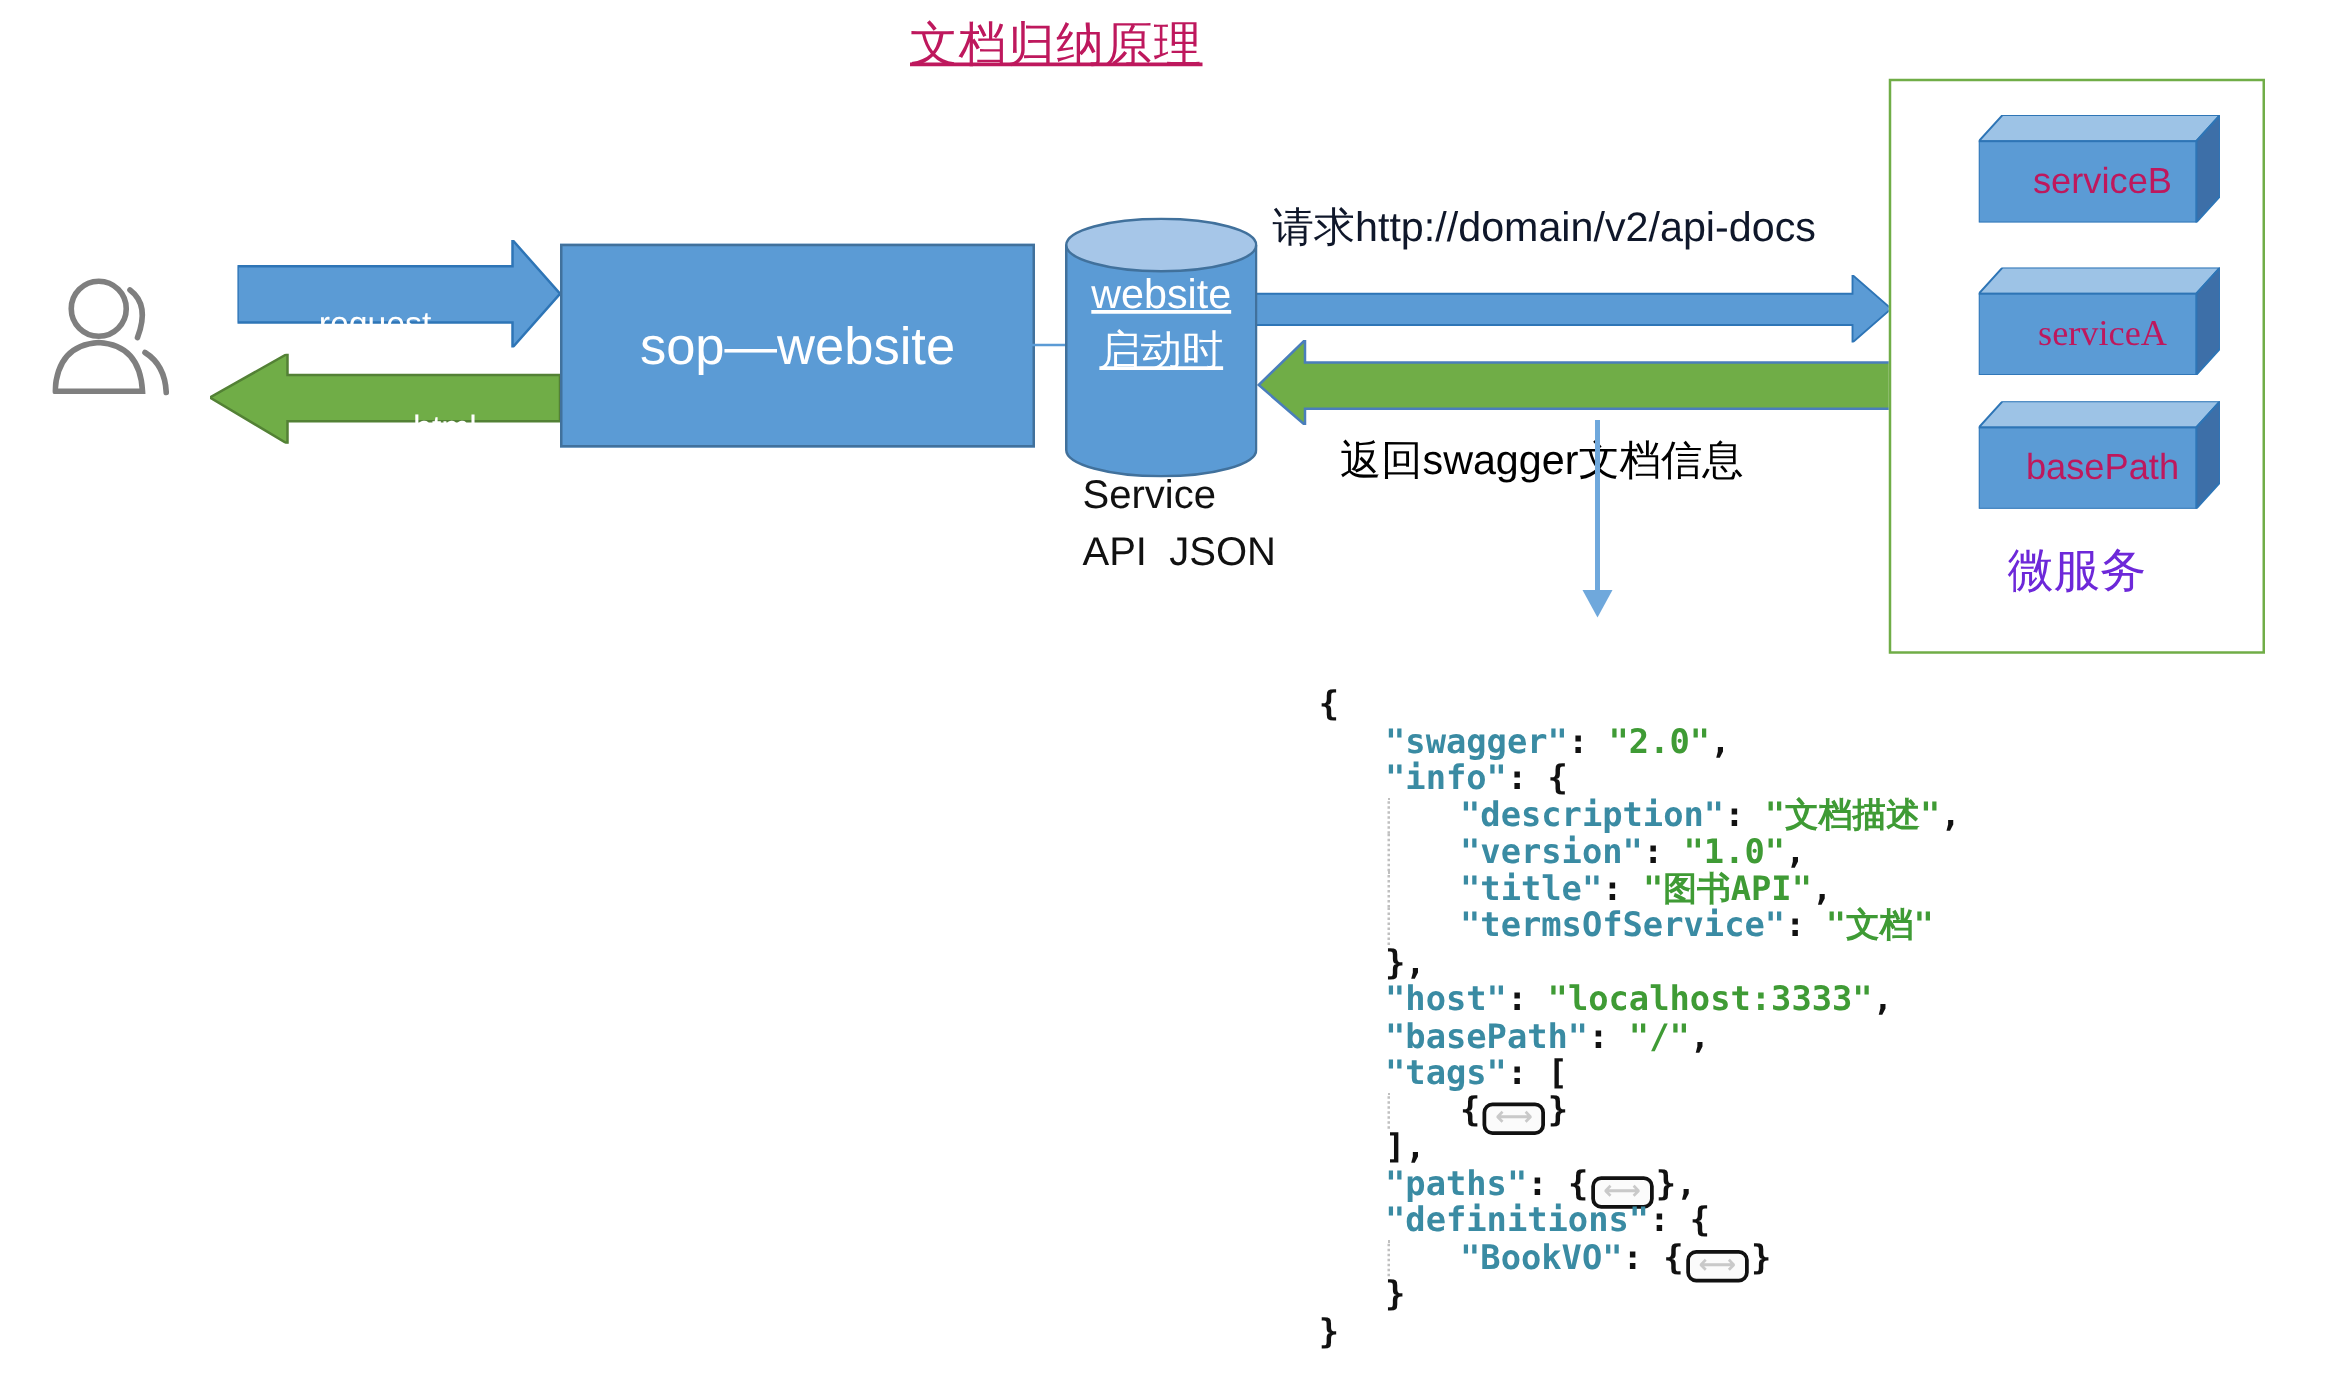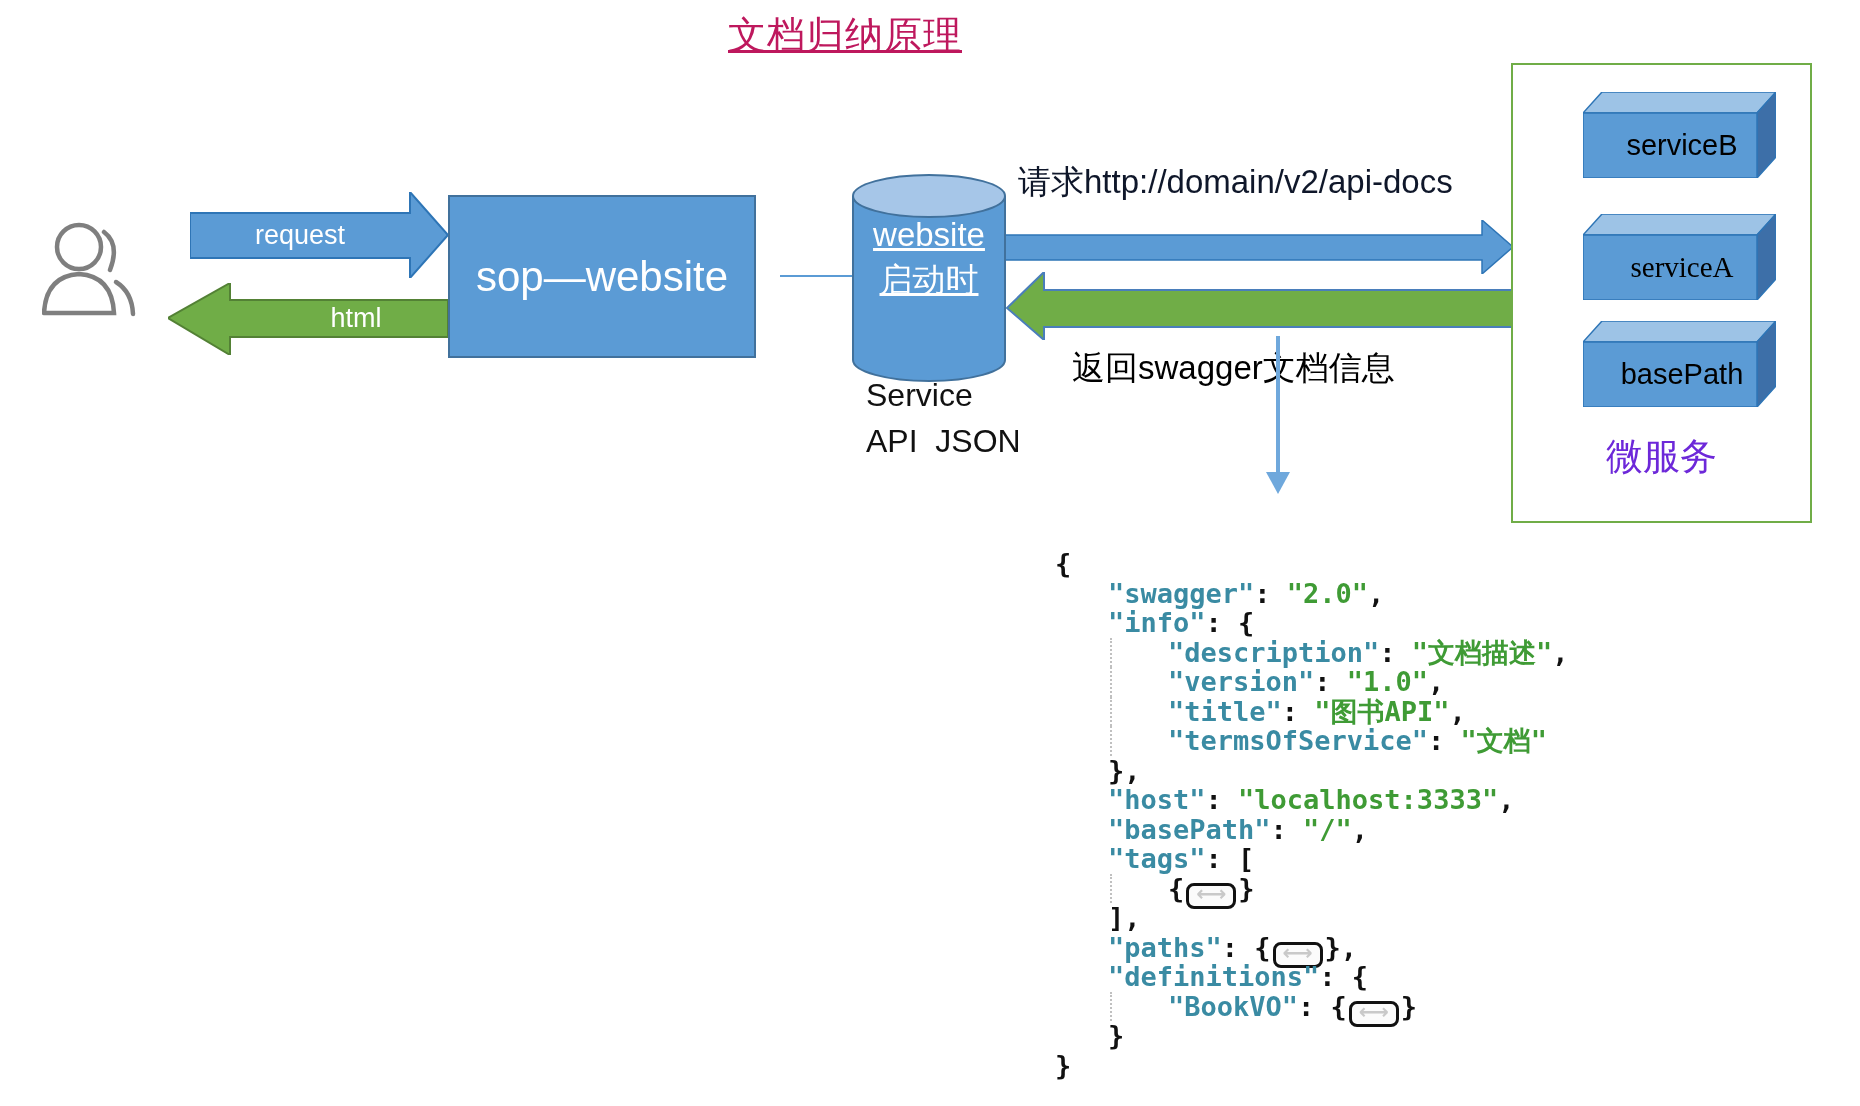--- a/index.html
+++ b/index.html
@@ -6,45 +6,45 @@
   body{width:1860px;height:1106px;position:relative;overflow:hidden;
        font-family:"Liberation Sans","DejaVu Sans",sans-serif;color:#1a1a1a;}
   .abs{position:absolute;}
   
   .page-title{left:620px;top:10px;width:450px;text-align:center;font-size:38px;
               color:#be185d;letter-spacing:1px;text-decoration:underline;}
   
   .user-icon{left:42px;top:220px;width:96px;height:100px;}
   
   .arrow-label{color:#ffffff;display:flex;align-items:center;justify-content:center;
-               font-size:27px;}
+               font-size:27px;margin-top:24px;}
   .req-label{left:190px;top:213px;width:220px;height:45px;}
   .html-label{left:247px;top:299px;width:218px;height:38px;}
   
-  .sop-box{left:448px;top:195px;width:308px;height:163px;background:#5b9bd5;
+  .sop-box{left:448px;top:195px;width:380px;height:163px;background:#5b9bd5;
            border:2px solid #41719c;box-sizing:border-box;display:flex;
            align-items:center;justify-content:center;}
   .sop-box span{color:#ffffff;font-size:42px;}
   
   .connector{left:780px;top:275px;width:74px;height:0;border-top:2px solid #5b9bd5;}
   
   .cylinder-svg{left:852px;top:174px;width:154px;height:208px;}
   .cyl-text{left:852px;top:212px;width:154px;text-align:center;color:#fff;
             font-size:33px;line-height:45px;text-decoration:underline;}
   .svc-caption{left:866px;top:372px;font-size:32px;line-height:46px;color:#111;
                white-space:pre;}
   
   .apidocs-label{left:1018px;top:160px;font-size:33px;white-space:nowrap;color:#0f172a;}
   .return-label{left:1072px;top:346px;font-size:33px;white-space:nowrap;color:#000;}
   
   .ms-box{left:1511px;top:63px;width:301px;height:460px;border:2px solid #70ad47;
           box-sizing:border-box;background:#fff;}
   .cuboid{left:1583px;width:193px;height:86px;}
   .cuboid-label{left:1583px;width:198px;height:65px;display:flex;align-items:center;
-                justify-content:center;color:#000000;font-size:29px;}
+                justify-content:center;color:#be185d;font-size:29px;}
   .ms-caption{left:1511px;top:432px;width:301px;text-align:center;font-size:37px;color:#6d28d9;}
   
   .json-code{left:1055px;top:549px;font-family:"DejaVu Sans Mono","Liberation Mono",monospace;
              font-weight:bold;font-size:27px;}
   .code-line{height:29.5px;line-height:29.5px;white-space:pre;position:relative;}
   .code-line.indent-1{padding-left:53px;}
   .code-line.indent-2{padding-left:113px;}
   .code-line.indent-2::before{content:"";position:absolute;left:55px;top:0;bottom:0;
              border-left:2px dotted #c0c0c0;}
   .c-k{color:#3a8ba3;}

